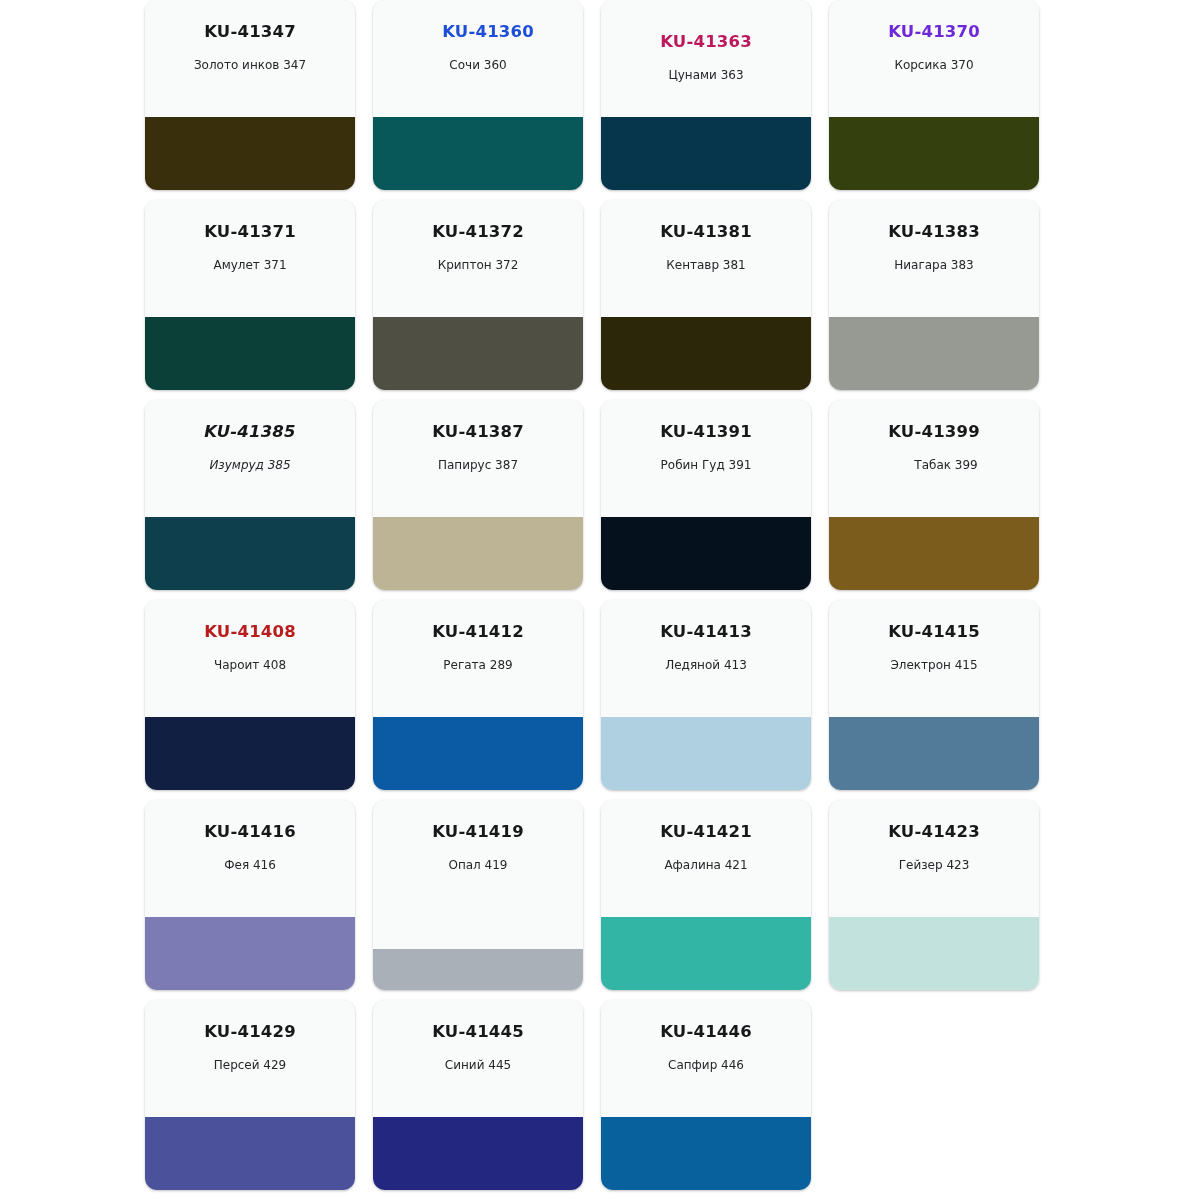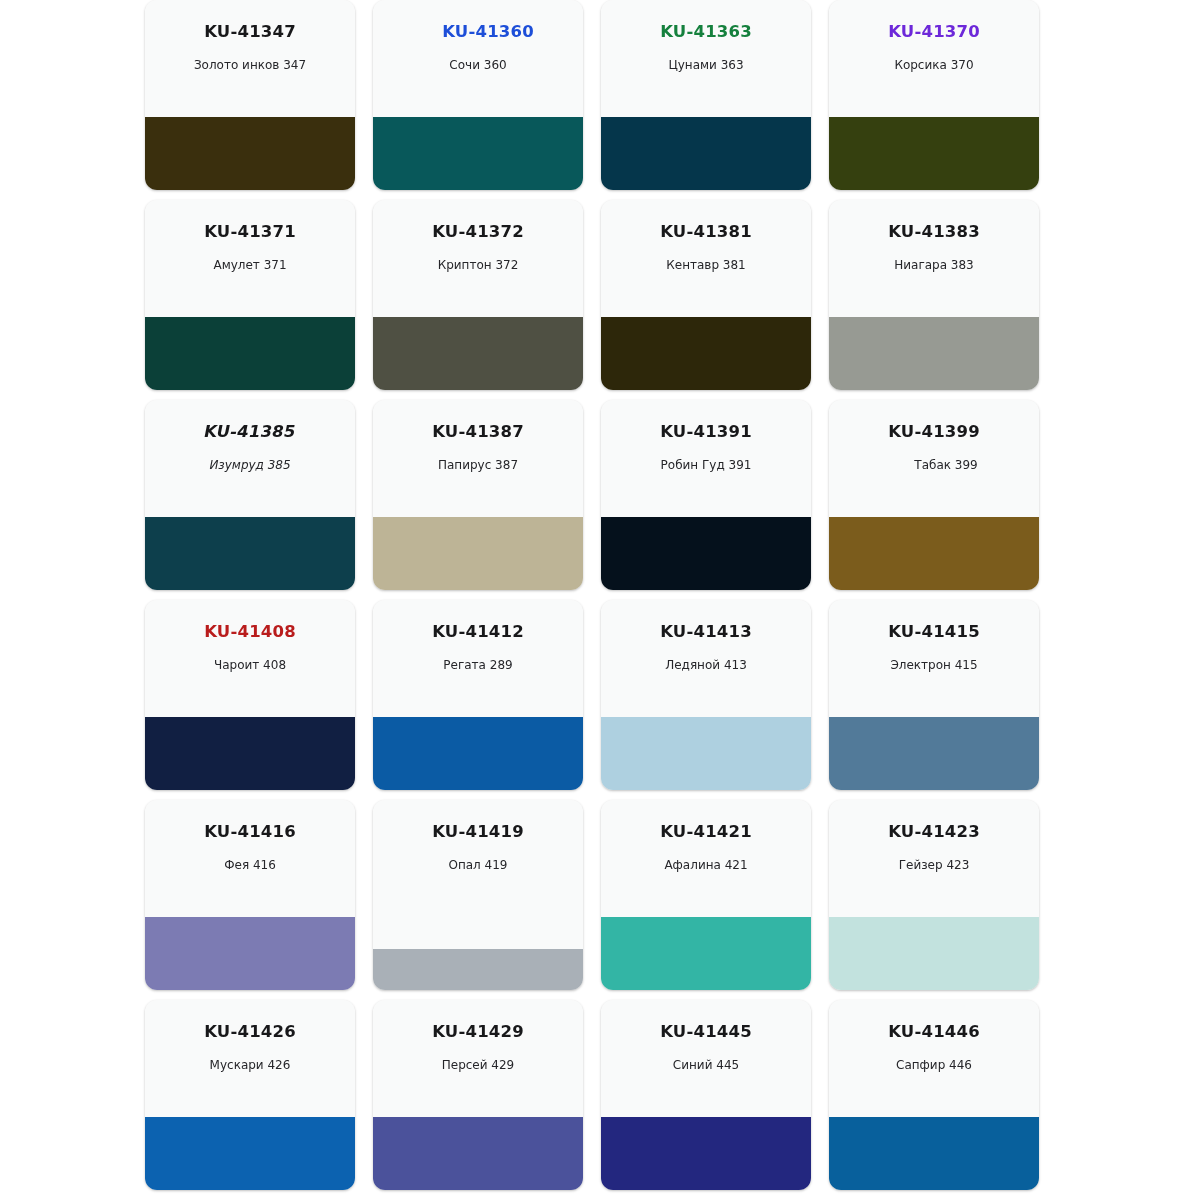--- a/index.html
+++ b/index.html
@@ -90,21 +90,21 @@
     </div>
     <div class="swatch-card" style="background: rgb(249, 250, 250);">
       <div class="card-text">
         <div class="card-code" style="color: #1d4ed8; margin-left: 20px;">KU-41360</div>
         <div class="card-name" style="color: rgb(38, 38, 42);">Сочи 360</div>
       </div>
       <div class="card-color" style="background: rgb(8, 88, 90);"></div>
     </div>
     <div class="swatch-card" style="background: rgb(249, 250, 250);">
       <div class="card-text">
-        <div class="card-code" style="color: #15803d;">KU-41363</div>
+        <div class="card-code" style="color: #be185d; margin-top: 10px;">KU-41363</div>
         <div class="card-name" style="color: rgb(38, 38, 42);">Цунами 363</div>
       </div>
       <div class="card-color" style="background: rgb(5, 54, 75);"></div>
     </div>
     <div class="swatch-card" style="background: rgb(249, 250, 250);">
       <div class="card-text">
         <div class="card-code" style="color: #6d28d9;">KU-41370</div>
         <div class="card-name" style="color: rgb(38, 38, 42);">Корсика 370</div>
       </div>
       <div class="card-color" style="background: rgb(53, 64, 15);"></div>
@@ -216,27 +216,20 @@
     </div>
     <div class="swatch-card" style="background: rgb(249, 250, 250);">
       <div class="card-text">
         <div class="card-code" style="color: rgb(24, 24, 26);">KU-41423</div>
         <div class="card-name" style="color: rgb(38, 38, 42);">Гейзер 423</div>
       </div>
       <div class="card-color" style="background: rgb(194, 226, 222);"></div>
     </div>
     <div class="swatch-card" style="background: rgb(249, 250, 250);">
       <div class="card-text">
-        <div class="card-code" style="color: rgb(24, 24, 26);">KU-41426</div>
-        <div class="card-name" style="color: rgb(38, 38, 42);">Мускари 426</div>
-      </div>
-      <div class="card-color" style="background: rgb(12, 98, 176);"></div>
-    </div>
-    <div class="swatch-card" style="background: rgb(249, 250, 250);">
-      <div class="card-text">
         <div class="card-code" style="color: rgb(24, 24, 26);">KU-41429</div>
         <div class="card-name" style="color: rgb(38, 38, 42);">Персей 429</div>
       </div>
       <div class="card-color" style="background: rgb(75, 82, 155);"></div>
     </div>
     <div class="swatch-card" style="background: rgb(249, 250, 250);">
       <div class="card-text">
         <div class="card-code" style="color: rgb(24, 24, 26);">KU-41445</div>
         <div class="card-name" style="color: rgb(38, 38, 42);">Синий 445</div>
       </div>

